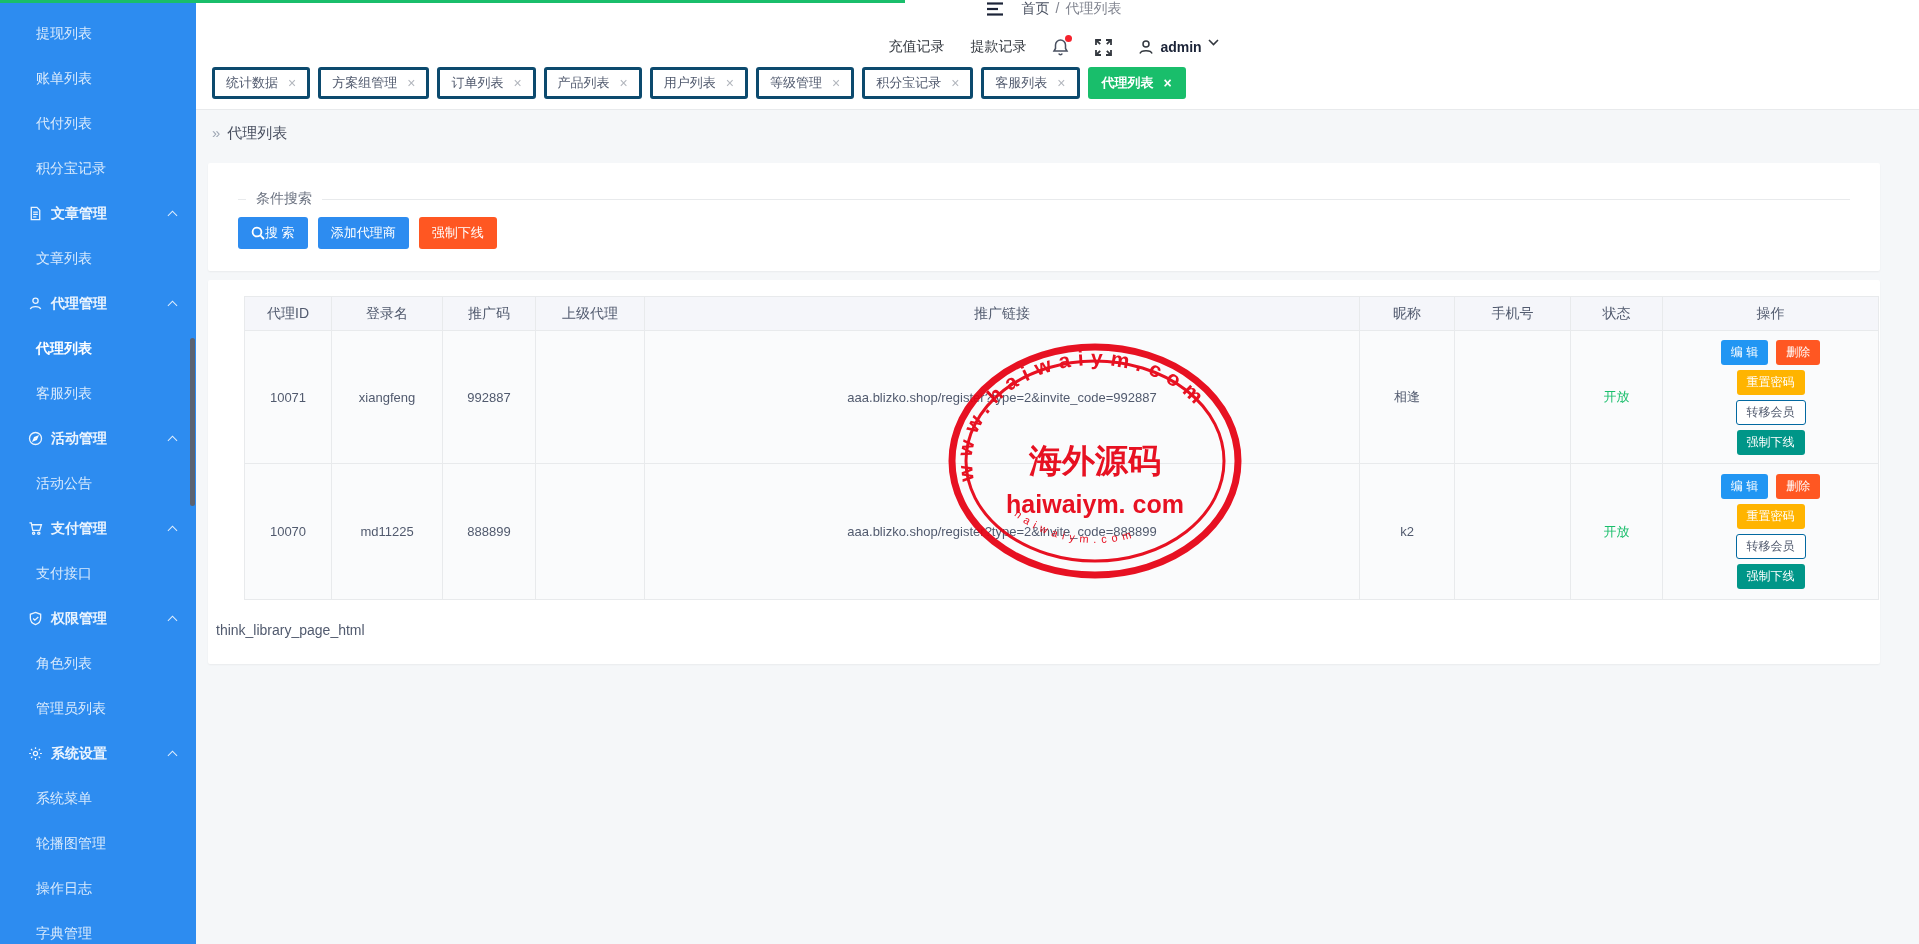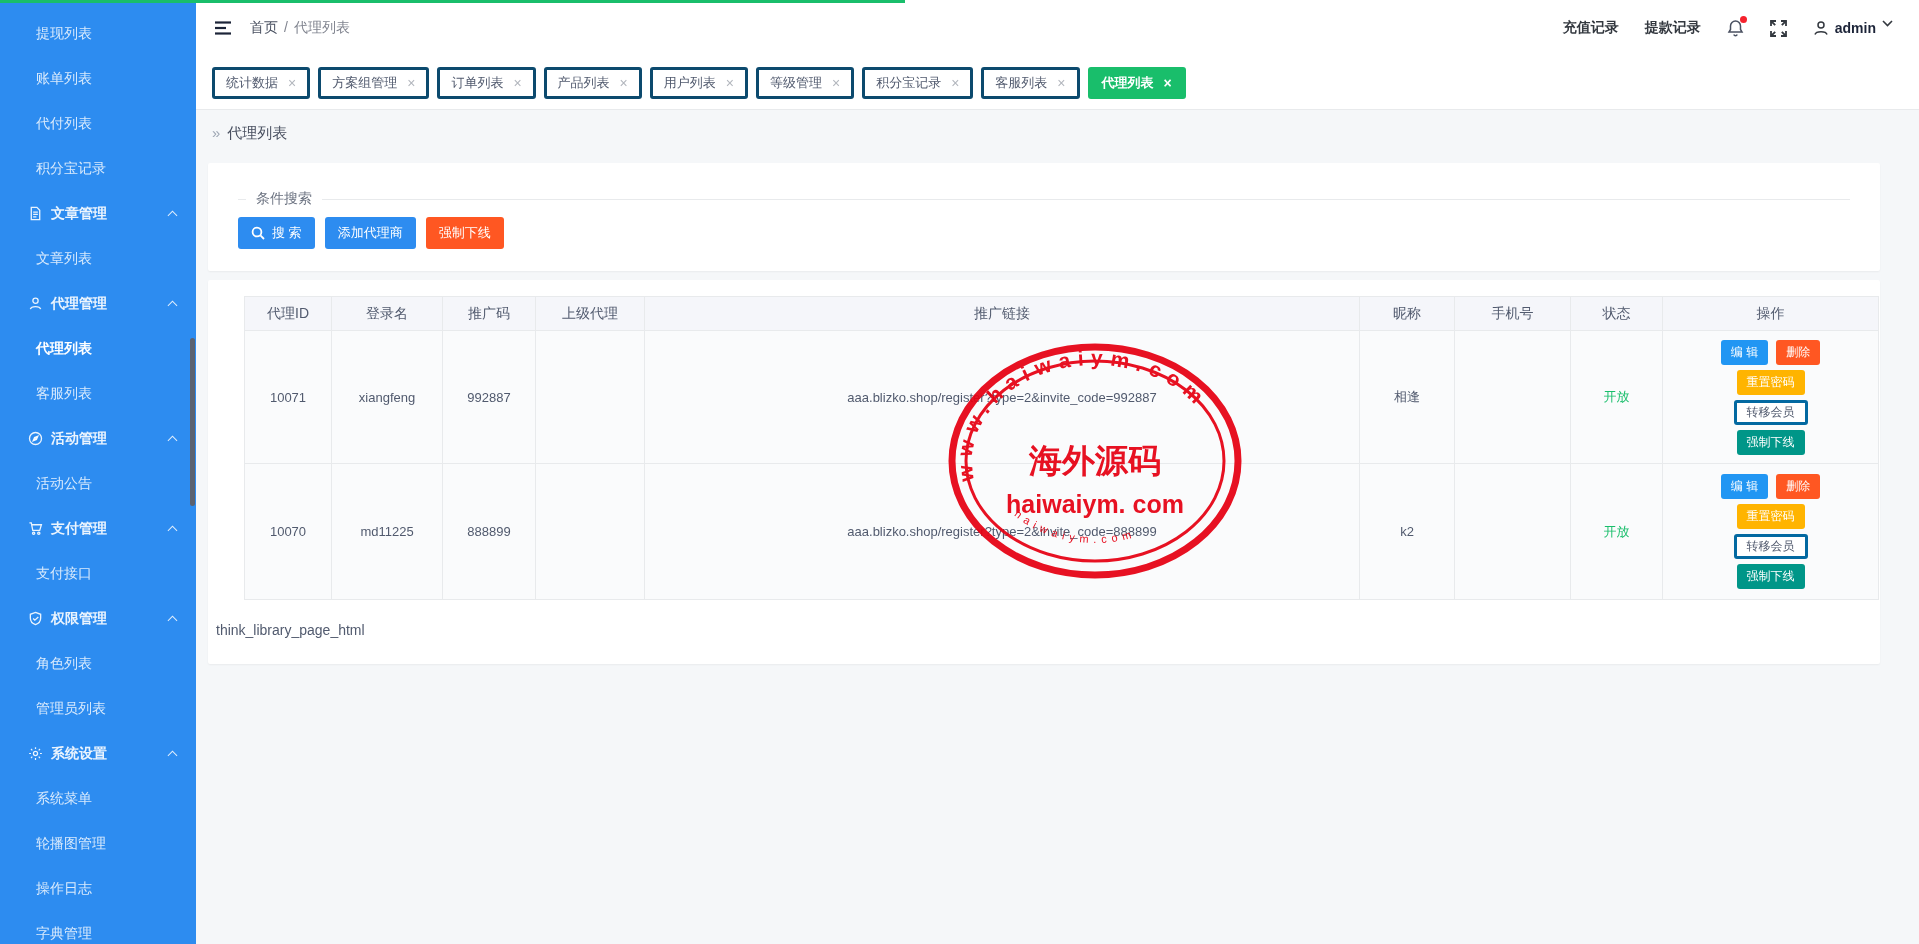--- a/index.html
+++ b/index.html
@@ -17,28 +17,28 @@
   .side-item.child{padding-left:28px;}
   .side-item.group{padding-left:19px;font-weight:600;color:rgba(255,255,255,.9);}
   .side-item.active{color:#ffffff;font-weight:700;}
   .side-item .sicon{display:inline-flex;width:16px;height:16px;margin-right:8px;align-items:center;justify-content:center;color:rgba(255,255,255,.9);}
   .side-item .sicon svg{width:15px;height:15px;}
   .side-item .chev{width:7px;height:7px;border-left:1.6px solid rgba(255,255,255,.85);border-top:1.6px solid rgba(255,255,255,.85);transform:rotate(45deg);margin-left:auto;margin-right:20px;margin-top:3px;}
   .side-thumb{position:absolute;right:1px;top:338px;width:5px;height:168px;background:#5b6270;border-radius:3px;}
 
   
   .main{position:absolute;left:196px;top:0;right:0;bottom:0;}
-  .topbar{position:absolute;left:0;top:0;right:0;height:56px;background:#fff;display:flex;align-items:center;justify-content:space-between;padding:0 26px 0 18px;}
+  .topbar{position:absolute;left:0;top:0;right:0;height:56px;background:#fff;display:flex;align-items:center;justify-content:space-between;padding:0 26px 0 18px;flex-direction:column;}
   .tb-left{display:flex;align-items:center;gap:18px;}
   .hamburger{display:inline-flex;cursor:pointer;color:#1c2438;}
   .crumb{font-size:14px;color:#495060;}
   .crumb .sep,.crumb .cur{color:#80848f;}
   .crumb .sep{margin:0 6px;}
   .tb-right{display:flex;align-items:center;gap:26px;color:#40454d;font-size:14px;}
-  .tb-link{cursor:pointer;font-weight:700;color:#33383f;}
+  .tb-link{cursor:pointer;font-weight:400;color:#33383f;}
   .icbtn{position:relative;display:inline-flex;align-items:center;cursor:pointer;color:#495060;}
   .bell-dot{position:absolute;right:-3px;top:-3px;width:7px;height:7px;border-radius:50%;background:#f5222d;}
   .userbox{display:inline-flex;align-items:flex-start;gap:6px;cursor:pointer;}
   .userbox b{font-size:14px;color:#1c2438;}
 
   
   .tabbar{position:absolute;left:0;top:56px;right:0;height:54px;background:#fff;border-bottom:1px solid #e8eaec;display:flex;align-items:center;padding:0 16px;gap:8px;}
   .tab{display:inline-flex;align-items:center;gap:10px;height:32px;padding:0 11px;border:3px solid #0c4a6e;border-radius:3px;background:#fff;font-size:13px;color:#515a6e;cursor:pointer;white-space:nowrap;text-align:center;}
   .tab .x{font-size:14px;line-height:1;color:#b2b6bd;cursor:pointer;}
   .tab.active{background:#19be6b;border-color:#19be6b;color:#fff;font-weight:600;}
@@ -49,41 +49,41 @@
   .page-title{position:absolute;left:16px;top:14px;font-size:15px;color:#495060;}
   .page-title .marker{color:#9ea7b4;margin-right:7px;}
   .card{position:absolute;background:#fff;border-radius:2px;box-shadow:0 1px 2px rgba(0,0,0,.05);}
   .search-card{left:12px;top:53px;width:1672px;height:108px;}
   .search-card fieldset{border:none;border-top:1px solid #e8eaec;margin:27px 30px 0;position:relative;}
   .search-card legend{font-size:14px;color:#6b7280;padding:0 10px;margin-left:8px;}
   .search-row{display:flex;align-items:center;gap:10px;margin:9px 30px 0;}
   .sinput{height:32px;width:170px;border:1px solid #dcdee2;border-radius:4px;padding:0 10px;font-size:14px;color:#515a6e;outline:none;background:#fff;font-family:inherit;}
   .sinput.daterange{width:163px;}
   .sinput::placeholder{color:#c0c4cc;}
-  .btn{height:32px;border:none;border-radius:3px;padding:0 13px;font-size:13px;color:#fff;display:inline-flex;align-items:center;gap:7px;cursor:pointer;font-family:inherit;white-space:nowrap;}
+  .btn{height:32px;border:none;border-radius:3px;padding:0 13px;font-size:13px;color:#fff;display:inline-flex;align-items:center;cursor:pointer;font-family:inherit;white-space:nowrap;}
   .btn.primary{background:#2d8cf0;}
   .btn.orange{background:#ff5722;}
   .btn svg{display:block;}
 
   
   .table-card{left:12px;top:170px;width:1672px;height:384px;}
   .tablewrap{margin:16px 8px 0;padding-left:28px;}
   table{border-collapse:collapse;table-layout:fixed;width:1634px;}
   th,td{border:1px solid #e8eaec;text-align:center;overflow:hidden;}
   th{height:34px;background:#f5f6fa;font-size:14px;font-weight:400;color:#515a6e;}
   td{font-size:13px;color:#515a6e;background:#fafbfc;}
   td.status{color:#19be6b;}
   td.link{font-size:13px;}
   .acts{display:flex;flex-direction:column;align-items:center;gap:5px;padding:6px 0;}
   .rbtn-row{display:flex;gap:8px;}
   .rbtn{height:25px;border:none;border-radius:3px;padding:0 10px;font-size:12px;color:#fff;cursor:pointer;font-family:inherit;white-space:nowrap;}
   .btn-edit{background:#2196f3;}
   .btn-del{background:#ff5722;}
   .btn-reset{background:#ffb400;}
-  .btn-transfer{background:#fff;color:#515a6e;border:3px solid #0369a1;}
+  .btn-transfer{background:#fff;color:#515a6e;border:1px solid #0369a1;}
   .btn-off{background:#009688;}
   .footnote{margin:22px 8px 0;font-size:14px;color:#515a6e;}
 
   
   .stamp{position:absolute;left:749px;top:231px;width:300px;height:240px;z-index:40;opacity:.93;pointer-events:none;}
 </style>
 </head>
 <body>
 
 <div class="app">

